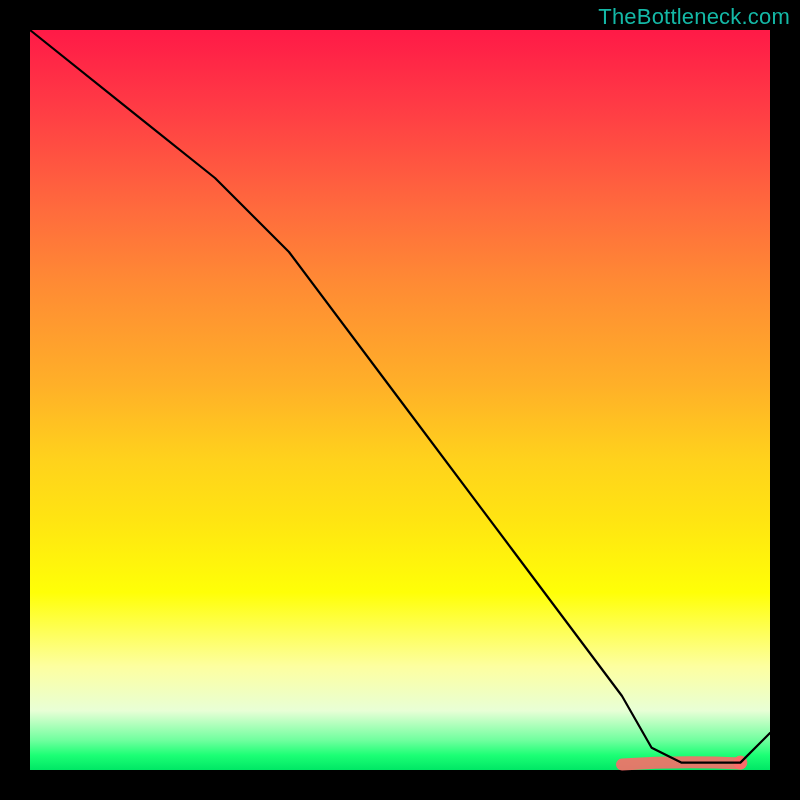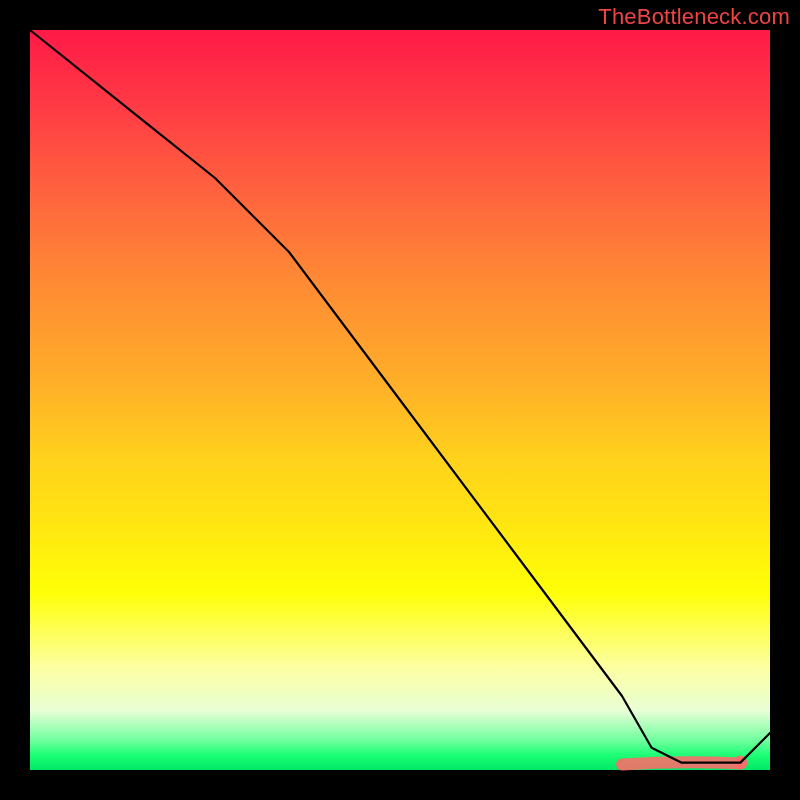--- a/index.html
+++ b/index.html
@@ -16,21 +16,21 @@
     position: relative;
     width: 800px;
     height: 800px;
     background: #000;
   }
 
   .attribution {
     position: absolute;
     top: 4px;
     right: 10px;
-    color: #ef4444;
+    color: #14b8a6;
     font-size: 22px;
     letter-spacing: 0.2px;
     user-select: none;
   }
 
   .plot {
     position: absolute;
     left: 30px;
     top: 30px;
     width: 740px;

